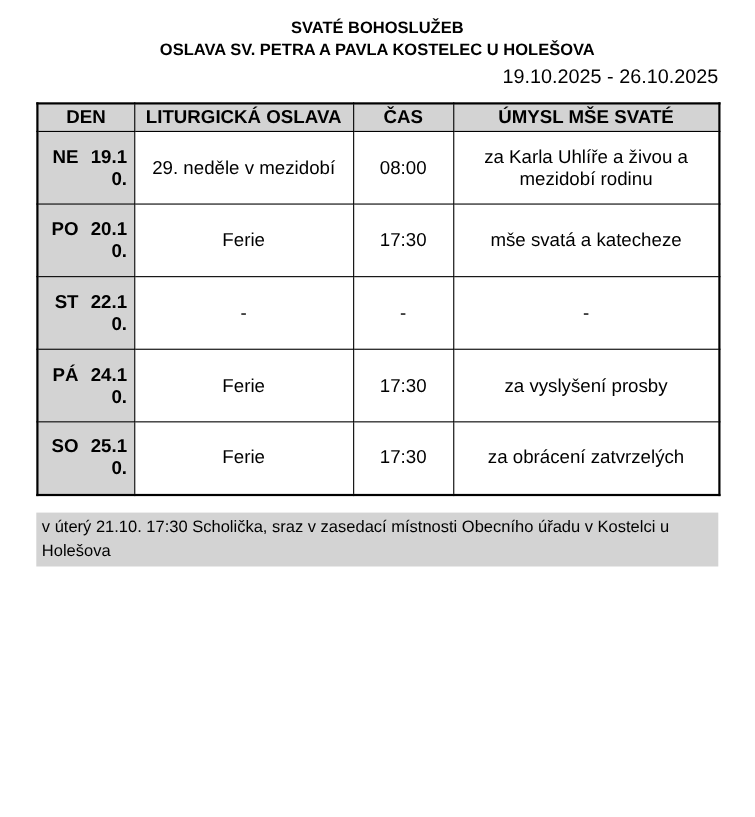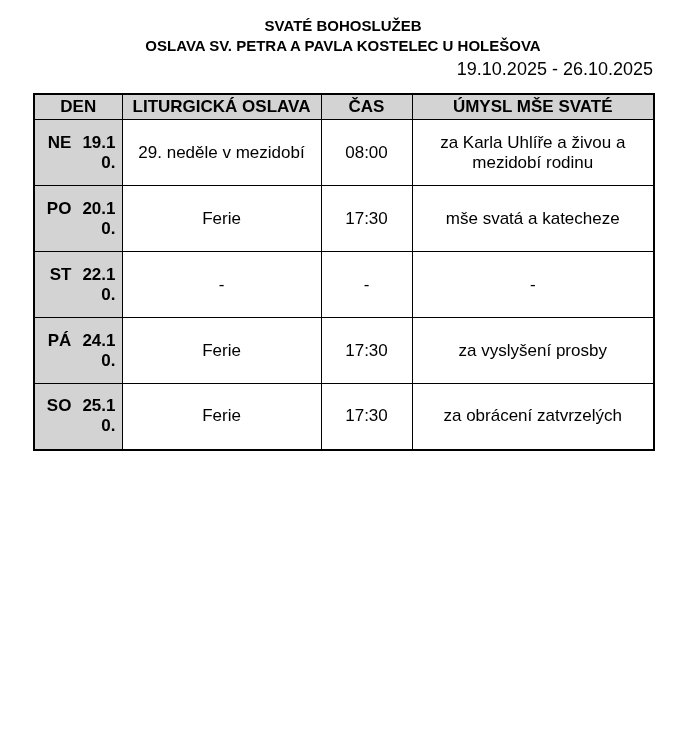--- a/index.html
+++ b/index.html
@@ -124,14 +124,15 @@
       </tr>
       <tr>
         <td class="day"><span class="day-abbr">SO</span><span class="day-date">25.10.</span></td>
         <td>Ferie</td>
         <td>17:30</td>
         <td>za obrácení zatvrzelých</td>
       </tr>
     </tbody>
   </table>
 
+  <div class="note">v úterý 21.10. 17:30 Scholička, sraz v zasedací místnosti Obecního úřadu v Kostelci u Holešova</div>
 
 </div>
 
 </body></html>

